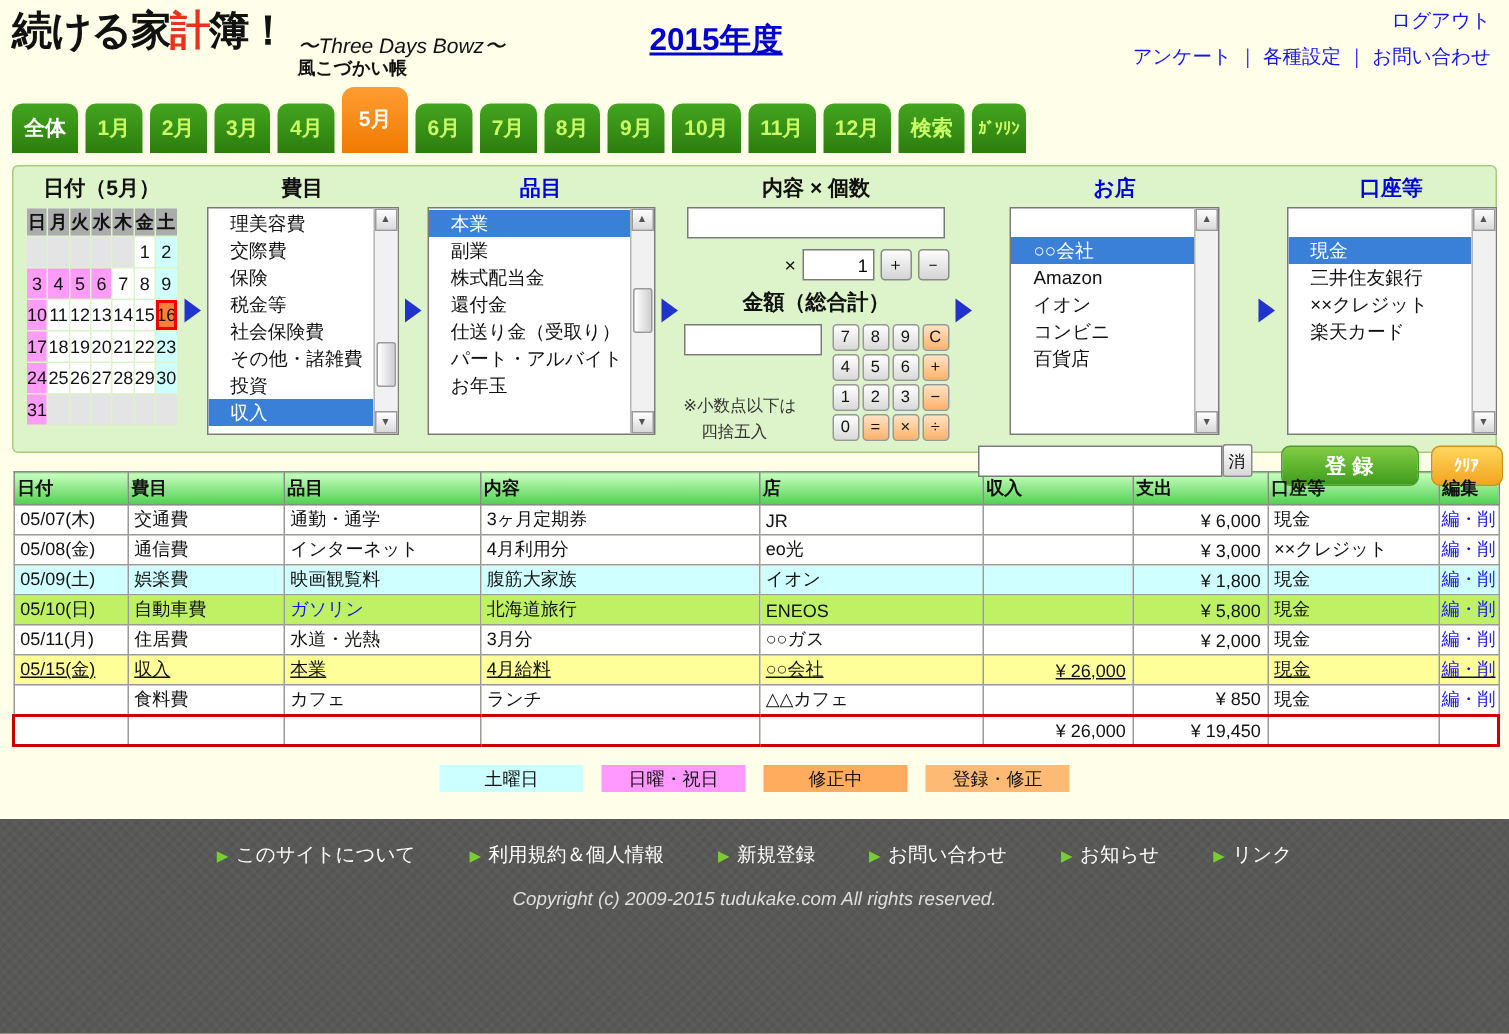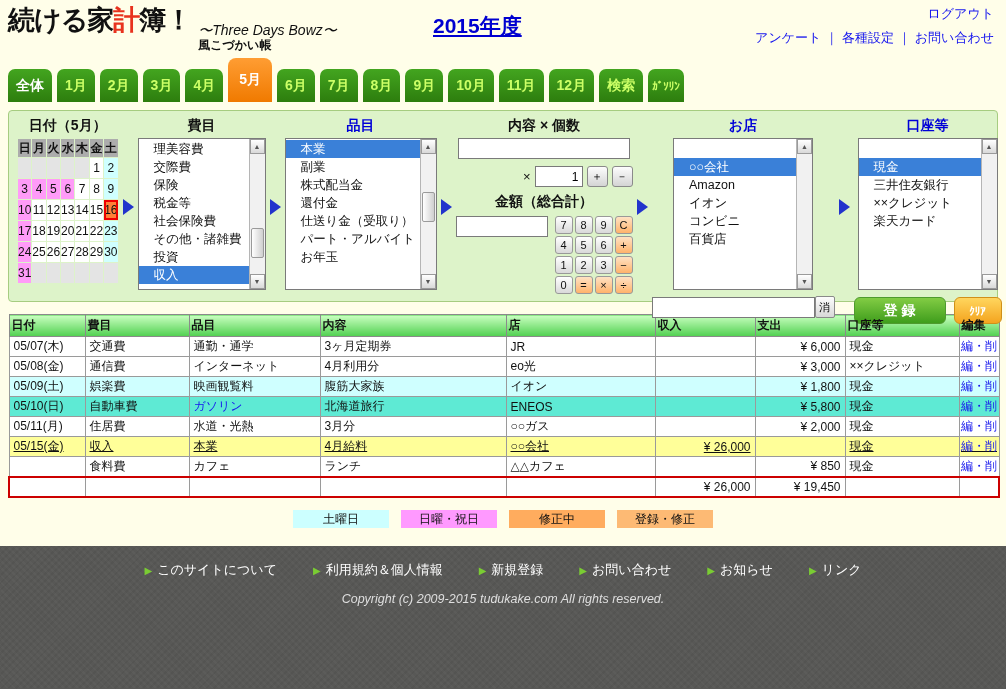--- a/index.html
+++ b/index.html
@@ -109,21 +109,21 @@
   .key.op { background:linear-gradient(#FFE2C4,#FFB36B); }
 
   
   .ledger-wrap { margin:12px 8px 0 8px; }
   table.ledger { width:990px; border-collapse:collapse; table-layout:fixed; font-size:12px; }
   .ledger th { background:linear-gradient(#C9FFC0,#50D050); border:1px solid #8A8A8A;
     height:22px; font-weight:bold; text-align:left; padding:0 2px; }
   .ledger td { border:1px solid #9A9A9A; height:20px; padding:0 4px; background:#FFFFFF;
     white-space:nowrap; overflow:hidden; }
   tr.sat td { background:#CFFFFF; }
-  tr.sun td { background:#5eead4; }
+  tr.sun td { background:#bef264; }
   tr.reg td { background:#FFFF99;text-decoration:underline; }
   td.amount { text-align:right; }
   td.edit { text-align:center; padding:0 1px; }
   .lnk { color:#1414EE; cursor:pointer; }
   tr.total td { border-top:2px solid #CC0000; border-bottom:2px solid #CC0000; }
   tr.total td:first-child { border-left:2px solid #CC0000; }
   tr.total td:last-child { border-right:2px solid #CC0000; }
 
   
   .legend { display:flex; justify-content:center; gap:12px; margin-top:12px; }
@@ -315,20 +315,24 @@
         <div class="qty-row">
           <span class="qty-x">×</span>
           <input class="txt qty-input" value="1" style="">
           <button class="qbtn">＋</button>
           <button class="qbtn">－</button>
         </div>
         <div class="sec-title" style="margin-top:6px;">金額（総合計）</div>
         <div class="amount-row">
           <div class="amount-left">
             <input class="txt amount-input" value="" style="">
+            <div class="note">
+              <div>※小数点以下は</div>
+              <div class="n2">四捨五入</div>
+            </div>
           </div>
           <div class="calc" id="calc">
               <div class="key">7</div>
               <div class="key">8</div>
               <div class="key">9</div>
               <div class="key op">C</div>
               <div class="key">4</div>
               <div class="key">5</div>
               <div class="key">6</div>
               <div class="key op">+</div>

